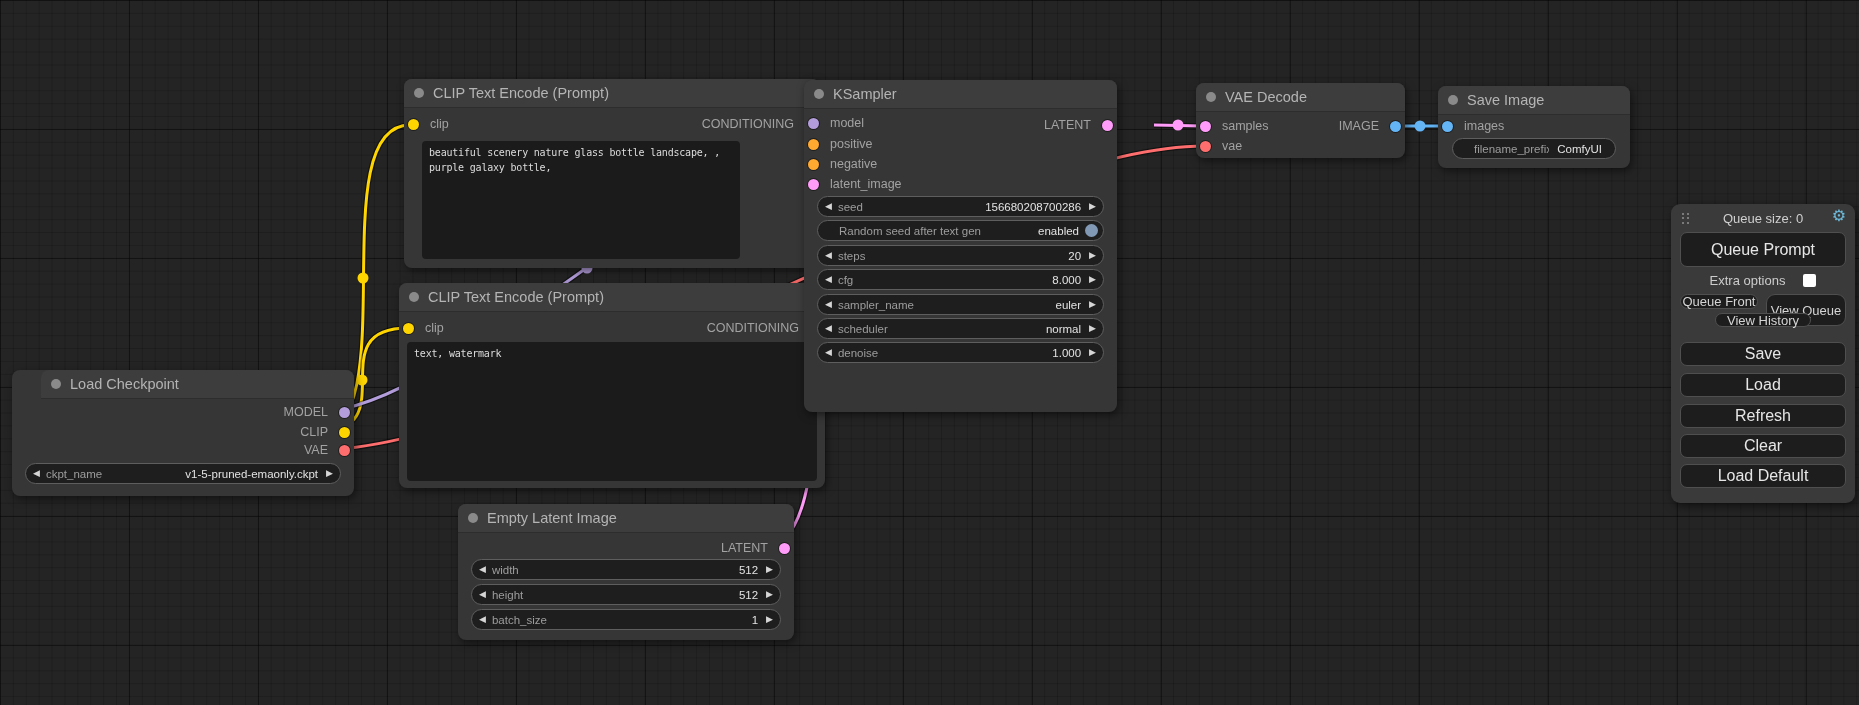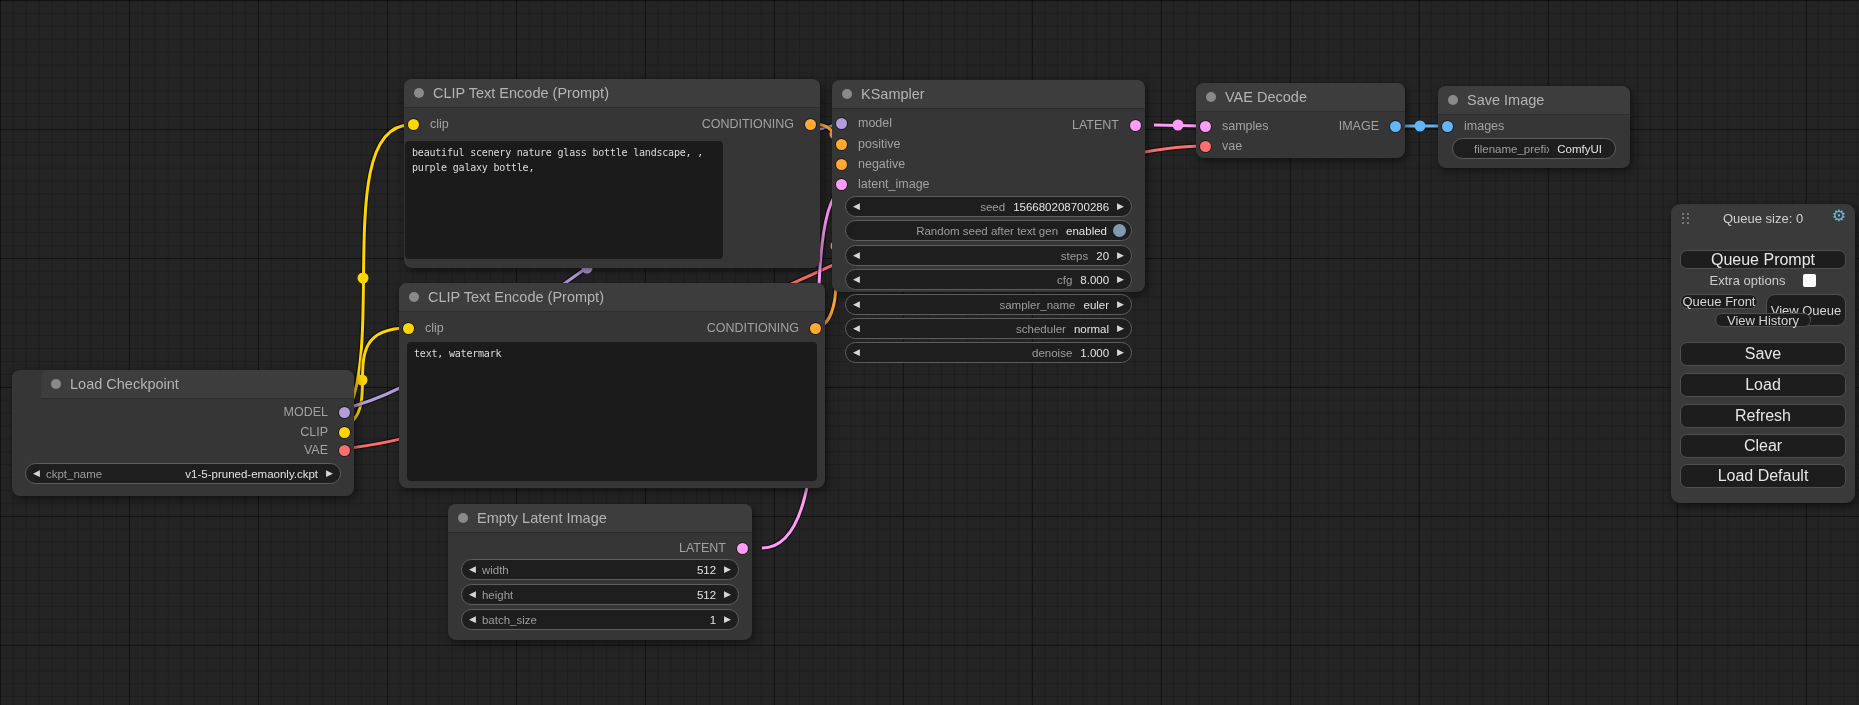--- a/index.html
+++ b/index.html
@@ -137,40 +137,40 @@
     <span>CLIP Text Encode (Prompt)</span>
   </div>
   <div class="port in" style="top:45px">
     <span class="pdot" style="background-color: rgb(255, 213, 0);"></span>
     <span>clip</span>
   </div>
   <div class="port out" style="top:45px">
     <span>CONDITIONING</span>
     <span class="pdot" style="background-color: rgb(255, 169, 49);"></span>
   </div>
-  <div class="nodetext" style="left:1px;top:62px;width:318px;height:118px;">beautiful scenery nature glass bottle landscape, , purple galaxy bottle,</div>
+  <div class="nodetext" style="left:18px;top:62px;width:318px;height:118px;">beautiful scenery nature glass bottle landscape, , purple galaxy bottle,</div>
 </div>
 
 <div class="node" style="left:399px;top:283px;width:426px;height:205px;">
   <div class="node-title">
     <span class="title-dot"></span>
     <span>CLIP Text Encode (Prompt)</span>
   </div>
   <div class="port in" style="top:45px">
     <span class="pdot" style="background-color: rgb(255, 213, 0);"></span>
     <span>clip</span>
   </div>
   <div class="port out" style="top:45px">
     <span>CONDITIONING</span>
     <span class="pdot" style="background-color: rgb(255, 169, 49);"></span>
   </div>
   <div class="nodetext" style="left:8px;top:59px;width:410px;height:139px;">text, watermark</div>
 </div>
 
-<div class="node" style="left:448px;top:504px;width:304px;height:136px;">
+<div class="node" style="left:458px;top:504px;width:336px;height:136px;">
   <div class="node-title">
     <span class="title-dot"></span>
     <span>Empty Latent Image</span>
   </div>
   <div class="port out" style="top:44px">
     <span>LATENT</span>
     <span class="pdot" style="background-color: rgb(255, 156, 249);"></span>
   </div>
   <div class="widget" style="left:13px;right:13px;top:55px">
     <span class="arrow">◀</span>
@@ -185,21 +185,21 @@
     <span class="arrow">▶</span>
   </div>
   <div class="widget" style="left:13px;right:13px;top:105px">
     <span class="arrow">◀</span>
     <span class="wlabel">batch_size</span>
     <span class="wvalue">1</span>
     <span class="arrow">▶</span>
   </div>
 </div>
 
-<div class="node" style="left:832px;top:80px;width:313px;height:212px;text-align:right;">
+<div class="node" style="left:804px;top:80px;width:313px;height:332px;">
   <div class="node-title">
     <span class="title-dot"></span>
     <span>KSampler</span>
   </div>
   <div class="port in" style="top:43px">
     <span class="pdot" style="background-color: rgb(179, 157, 219);"></span>
     <span>model</span>
   </div>
   <div class="port in" style="top:64px">
     <span class="pdot" style="background-color: rgb(255, 169, 49);"></span>
@@ -301,21 +301,21 @@
         <i></i>
         <i></i>
         <i></i>
         <i></i>
         <i></i>
         <i></i>
       </span>
     <span class="qp-title">Queue size: 0</span>
     <span class="gear" style="color: rgb(108, 184, 216);">⚙</span>
   </div>
-  <div class="btn" style="top:46px;height:19px;">Queue Prompt</div>
+  <div class="btn" style="top:28px;height:35px;">Queue Prompt</div>
   <div class="extra-row">
     <span>Extra options</span>
     <span class="checkbox"></span>
   </div>
   <div class="btn small" style="top:90px;height:15px;left:9px;right:97px;">Queue Front</div>
   <div class="btn small" style="top:90px;height:32px;left:95px;right:9px;">View Queue</div>
   <div class="btn small" style="top:109px;height:14px;left:44px;right:44px;">View History</div>
   <div class="btn" style="top:138px;height:24px;">Save</div>
   <div class="btn" style="top:169px;height:24px;">Load</div>
   <div class="btn" style="top:200px;height:24px;">Refresh</div>

